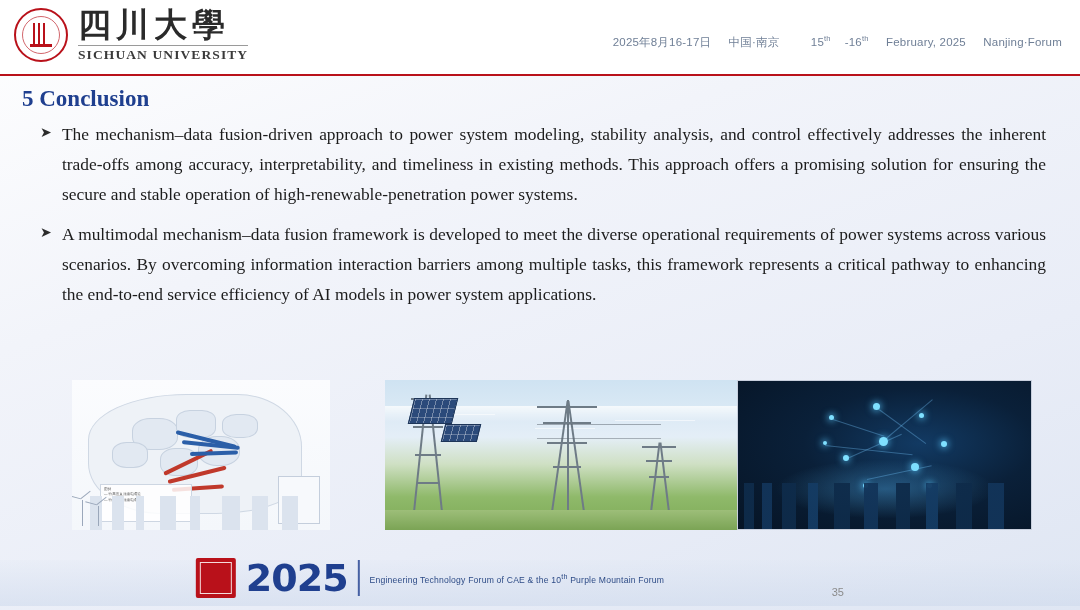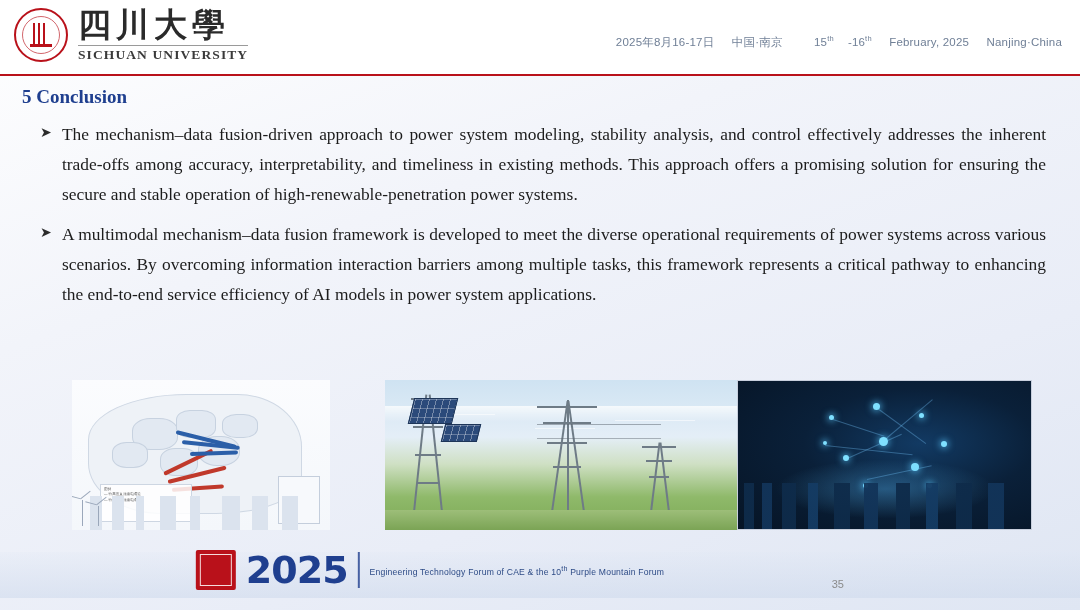--- a/index.html
+++ b/index.html
@@ -94,21 +94,21 @@
     letter-spacing: .2px;
   }
   .header-meta span { margin-left: 14px; }
   .header-meta sup { font-size: 7.5px; }
 
   
   .slide-title {
     position: absolute;
     left: 22px; top: 86px;
     font-family: "Liberation Serif", serif;
-    font-size: 19px;
+    font-size: 23px;
     font-weight: 700;
     color: #1f3f8f;
   }
 
   
   .body {
     position: absolute;
     left: 36px; top: 120px;
     width: 1010px;
   }
@@ -321,21 +321,21 @@
     position: absolute;
     left: 50%; bottom: 10px;
     transform: translateX(-50%);
     width: 220px; height: 60px;
     background: radial-gradient(ellipse at center, rgba(90,190,255,.35), rgba(0,0,0,0) 70%);
   }
 
   
   .footer {
     position: absolute;
-    left: 0; bottom: 12px;
+    left: 0; bottom: 4px;
     width: 860px; height: 66px;
   }
   .footer-band {
     position: absolute;
     left: 0; bottom: 0; width: 1080px; height: 46px;
     background: linear-gradient(180deg, rgba(223,231,244,.2), rgba(205,217,236,.55));
   }
   .footer-center {
     position: absolute;
     left: 50%; bottom: 8px;
@@ -406,21 +406,21 @@
       <div class="uni-names">
         <div class="uni-cn">四川大學</div>
         <div class="uni-en">SICHUAN UNIVERSITY</div>
       </div>
     </div>
 
     <div class="header-meta">
       <span>2025年8月16-17日</span>
       <span>中国·南京</span>
       <span><span>15</span><sup>th</sup><span>-16</span><sup>th</sup><span> February, 2025</span></span>
-      <span>Nanjing·China</span>
+      <span>Nanjing·Forum</span>
     </div>
   </div>
 
   <div class="slide-title">5 Conclusion</div>
 
   <div class="body">
     <div class="bullet">
       <div class="marker">➤</div>
       <div class="text">The mechanism–data fusion-driven approach to power system modeling, stability analysis, and control effectively addresses the inherent trade-offs among accuracy, interpretability, and timeliness in existing methods. This approach offers a promising solution for ensuring the secure and stable operation of high-renewable-penetration power systems.</div>
     </div>

